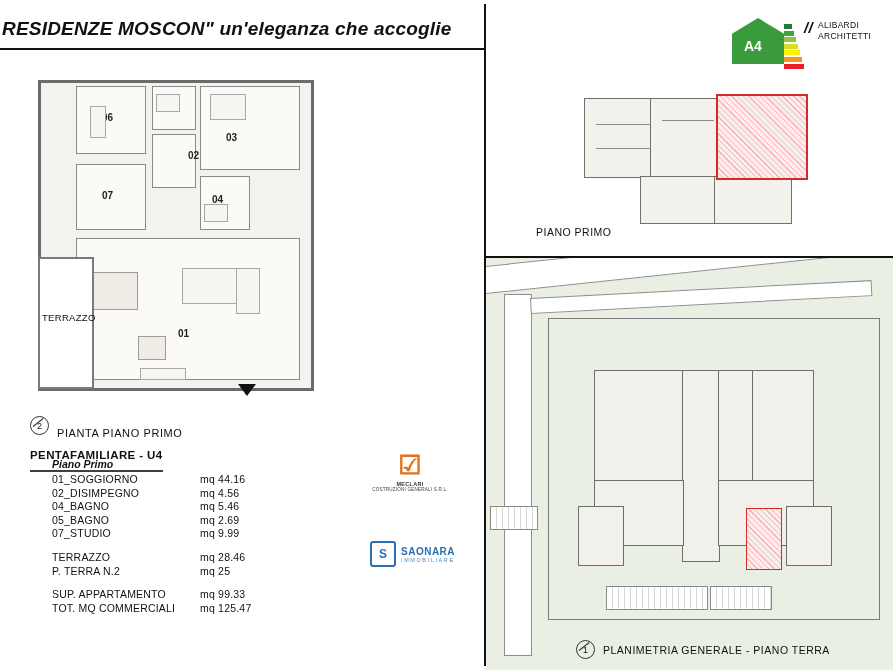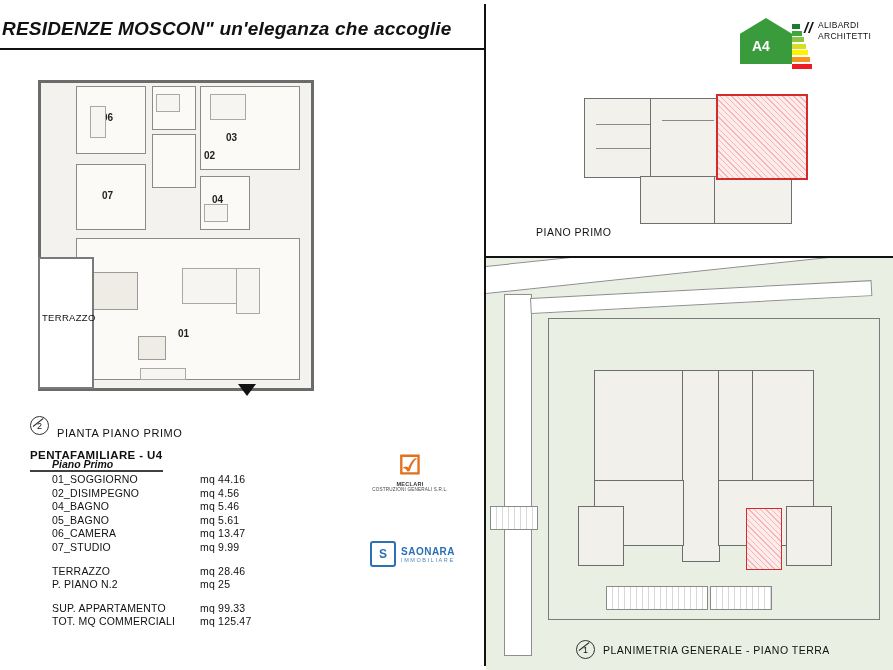--- a/index.html
+++ b/index.html
@@ -84,21 +84,21 @@
   }
   #logo-saonara .txt1{font-size:10px;font-weight:bold;color:#2b6fb5;letter-spacing:.5px;line-height:11px;}
   #logo-saonara .txt2{font-size:5.5px;color:#4b87bf;letter-spacing:1.6px;}
 
   
   #v-divider{position:absolute;left:484px;top:4px;width:2px;height:662px;background:#111;}
   #h-divider{position:absolute;left:484px;top:256px;width:409px;height:2px;background:#111;}
 
   
   #keyplan{position:absolute;left:500px;top:10px;width:393px;height:243px;}
-  #a4-logo{position:absolute;left:240px;top:8px;width:74px;height:48px;}
+  #a4-logo{position:absolute;left:232px;top:8px;width:74px;height:48px;}
   #a4-logo .house{
     position:absolute;left:0;top:0;width:52px;height:46px;background:#3a9b3c;
     clip-path:polygon(50% 0,100% 34%,100% 100%,0 100%,0 34%);
   }
   #a4-logo .a4{
     position:absolute;left:12px;top:20px;font-size:14px;font-weight:bold;color:#fff;
   }
   #a4-logo .bars{position:absolute;left:52px;top:6px;width:20px;height:40px;}
   #a4-logo .bars i{display:block;height:5px;margin-bottom:1.6px;}
   #firm{position:absolute;left:318px;top:10px;width:78px;font-size:8.5px;line-height:11px;letter-spacing:.3px;}
@@ -150,21 +150,21 @@
       <div class="room" style="left:122px;top:14px;width:42px;height:42px;"></div>
       <div class="rlabel" style="left:130px;top:24px;">05</div>
 
       <div class="room" style="left:170px;top:14px;width:98px;height:82px;"></div>
       <div class="rlabel" style="left:196px;top:60px;">03</div>
 
       <div class="room" style="left:46px;top:92px;width:68px;height:64px;"></div>
       <div class="rlabel" style="left:72px;top:118px;text-align:center;">07</div>
 
       <div class="room" style="left:122px;top:62px;width:42px;height:52px;"></div>
-      <div class="rlabel" style="left:130px;top:78px;padding-left:44px;">02</div>
+      <div class="rlabel" style="left:114px;top:78px;padding-left:44px;">02</div>
 
       <div class="room" style="left:170px;top:104px;width:48px;height:52px;"></div>
       <div class="rlabel" style="left:182px;top:122px;">04</div>
 
       <div class="room" style="left:46px;top:166px;width:222px;height:140px;"></div>
       <div class="rlabel" style="left:148px;top:256px;">01</div>
 
       <div class="furn" style="left:60px;top:200px;width:46px;height:36px;"></div>
       <div class="furn2" style="left:152px;top:196px;width:56px;height:34px;"></div>
       <div class="furn2" style="left:206px;top:196px;width:22px;height:44px;"></div>
@@ -199,39 +199,35 @@
       <div class="line">
           <span class="nm">02_DISIMPEGNO</span>
           <span class="qt">mq 4.56</span>
         </div>
       <div class="line">
           <span class="nm">04_BAGNO</span>
           <span class="qt">mq 5.46</span>
         </div>
       <div class="line">
           <span class="nm">05_BAGNO</span>
-          <span class="qt">mq 5.61</span>
-        </div>
-      <div class="line">
-          <span class="nm">06_CAMERA</span>
-          <span class="qt">mq 13.47</span>
+          <span class="qt">mq 2.69</span>
         </div>
       <div class="line">
           <span class="nm">07_STUDIO</span>
           <span class="qt">mq 9.99</span>
         </div>
 
       <div class="gap"></div>
 
       <div class="line">
           <span class="nm">TERRAZZO</span>
           <span class="qt">mq 28.46</span>
         </div>
       <div class="line">
-          <span class="nm">P. PIANO N.2</span>
+          <span class="nm">P. TERRA N.2</span>
           <span class="qt">mq 25</span>
         </div>
 
       <div class="gap"></div>
 
       <div class="line">
           <span class="nm">SUP.  APPARTAMENTO</span>
           <span class="qt">mq 99.33</span>
         </div>
       <div class="line">

